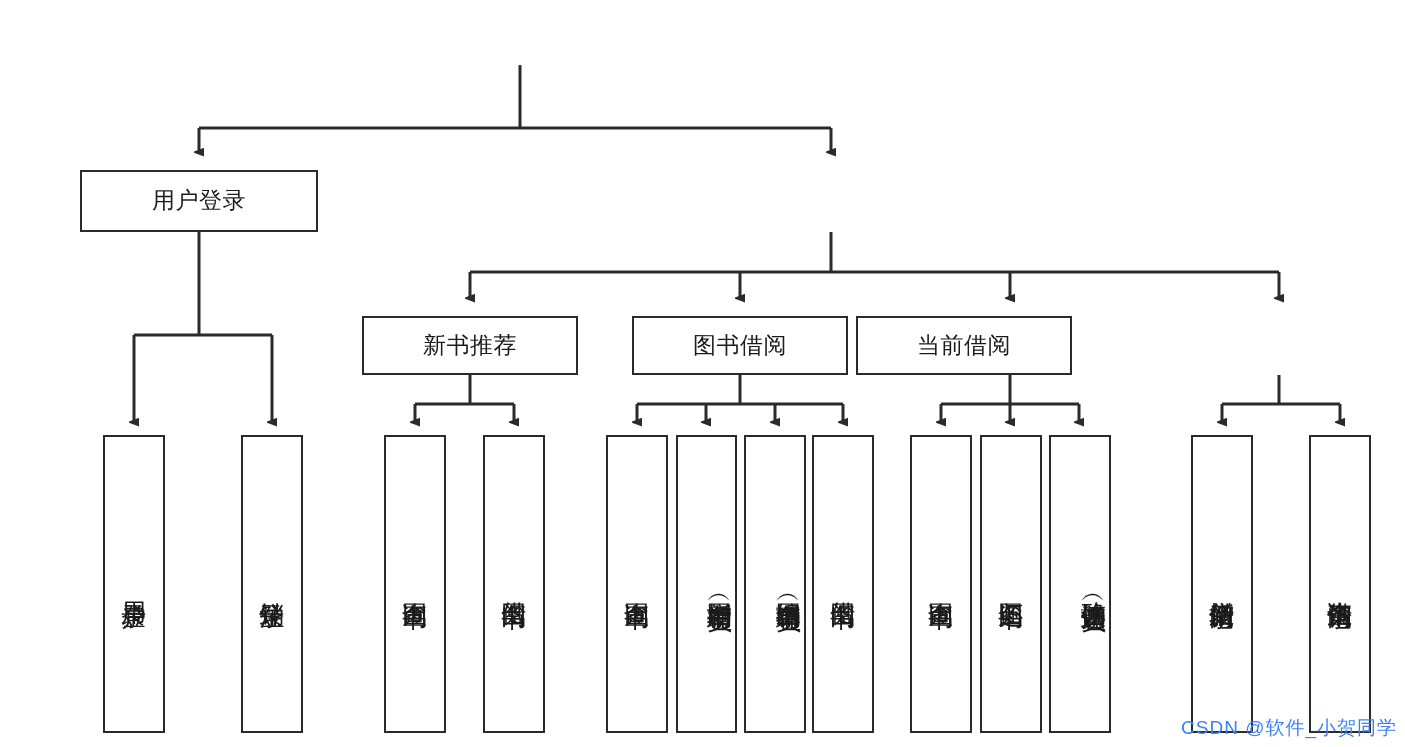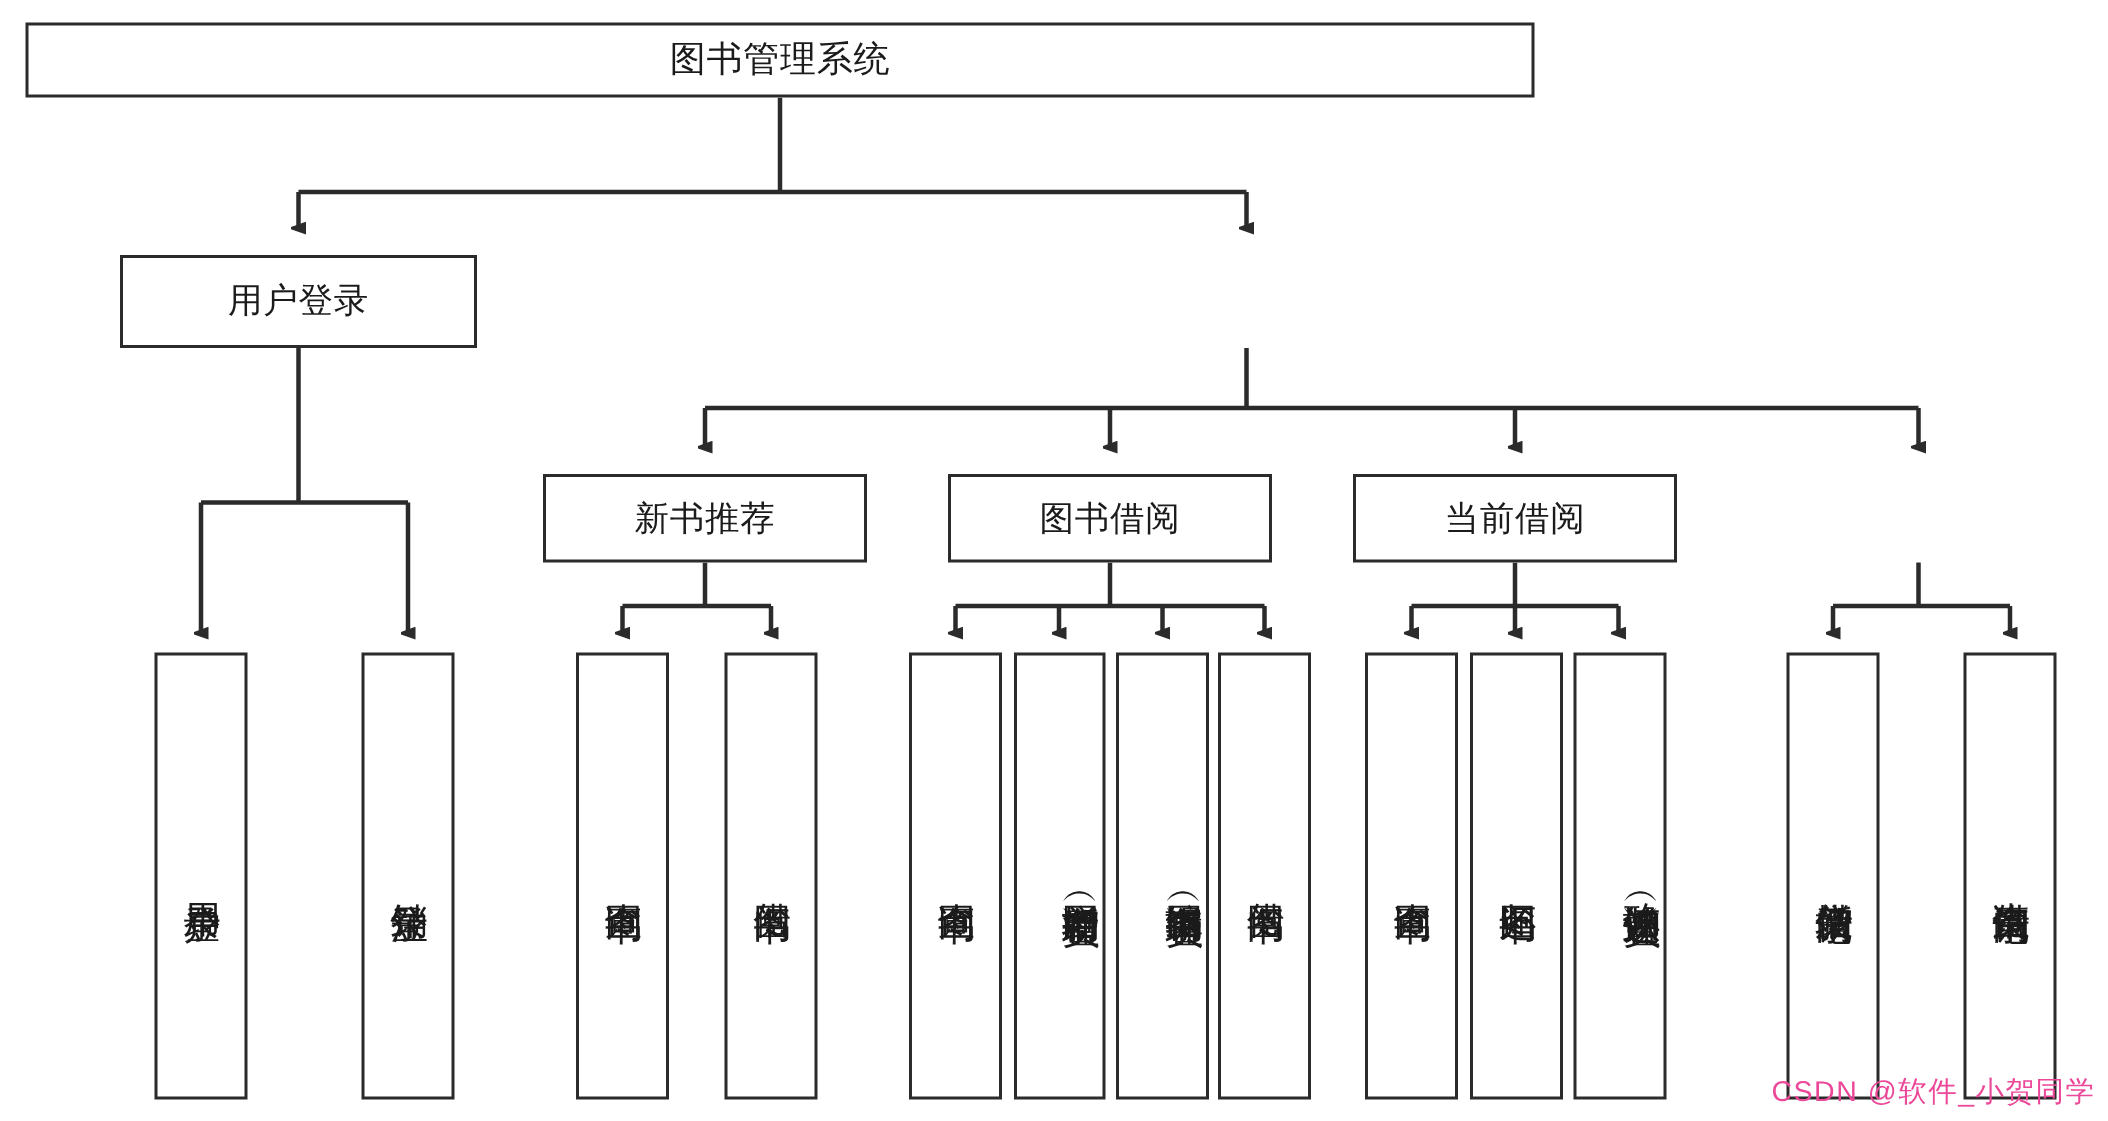--- a/index.html
+++ b/index.html
@@ -57,21 +57,21 @@
   }
   .node-v .vtext {
     writing-mode: vertical-rl;
     text-orientation: upright;
   }
   .watermark {
     position: absolute;
     right: 8px;
     bottom: 6px;
     font-size: 19px;
-    color: #ec4899;
+    color: #3b82f6;
     letter-spacing: 1px;
     white-space: nowrap;
   }
 </style>
 </head>
 <body>
 
 <div id="diagram-root">
 
   <svg id="edge-layer" viewBox="0 0 1405 747" width="1405" height="747">
@@ -117,35 +117,32 @@
       <path d="M1010,404 L1010,422" marker-end="url(#arrow)"></path>
       <path d="M1079,404 L1079,422" marker-end="url(#arrow)"></path>
 
       <path d="M1279,375 L1279,404"></path>
       <path d="M1222,404 L1340,404"></path>
       <path d="M1222,404 L1222,422" marker-end="url(#arrow)"></path>
       <path d="M1340,404 L1340,422" marker-end="url(#arrow)"></path>
     </g>
   </svg>
 
-  <div class="node node-h node-root" style="left:17px; top:15px; width:1006px; height:50px;">
-    <span>图书管理系统</span>
-  </div>
 
   <div class="node node-h" style="left:80px; top:170px; width:238px; height:62px;">
     <span>用户登录</span>
   </div>
 
   <div class="node node-h" style="left:632px; top:316px; width:216px; height:59px;">
     <span>图书借阅</span>
   </div>
   <div class="node node-h" style="left:362px; top:316px; width:216px; height:59px;">
     <span>新书推荐</span>
   </div>
-  <div class="node node-h" style="left:902px; top:316px; width:216px; height:59px;">
+  <div class="node node-h" style="left:856px; top:316px; width:216px; height:59px;">
     <span>当前借阅</span>
   </div>
 
   <div class="node node-v" style="left:103px; top:435px; width:62px; height:298px;">
     <span class="vtext">用户登录</span>
   </div>
   <div class="node node-v" style="left:241px; top:435px; width:62px; height:298px;">
     <span class="vtext">注销登录</span>
   </div>
 

